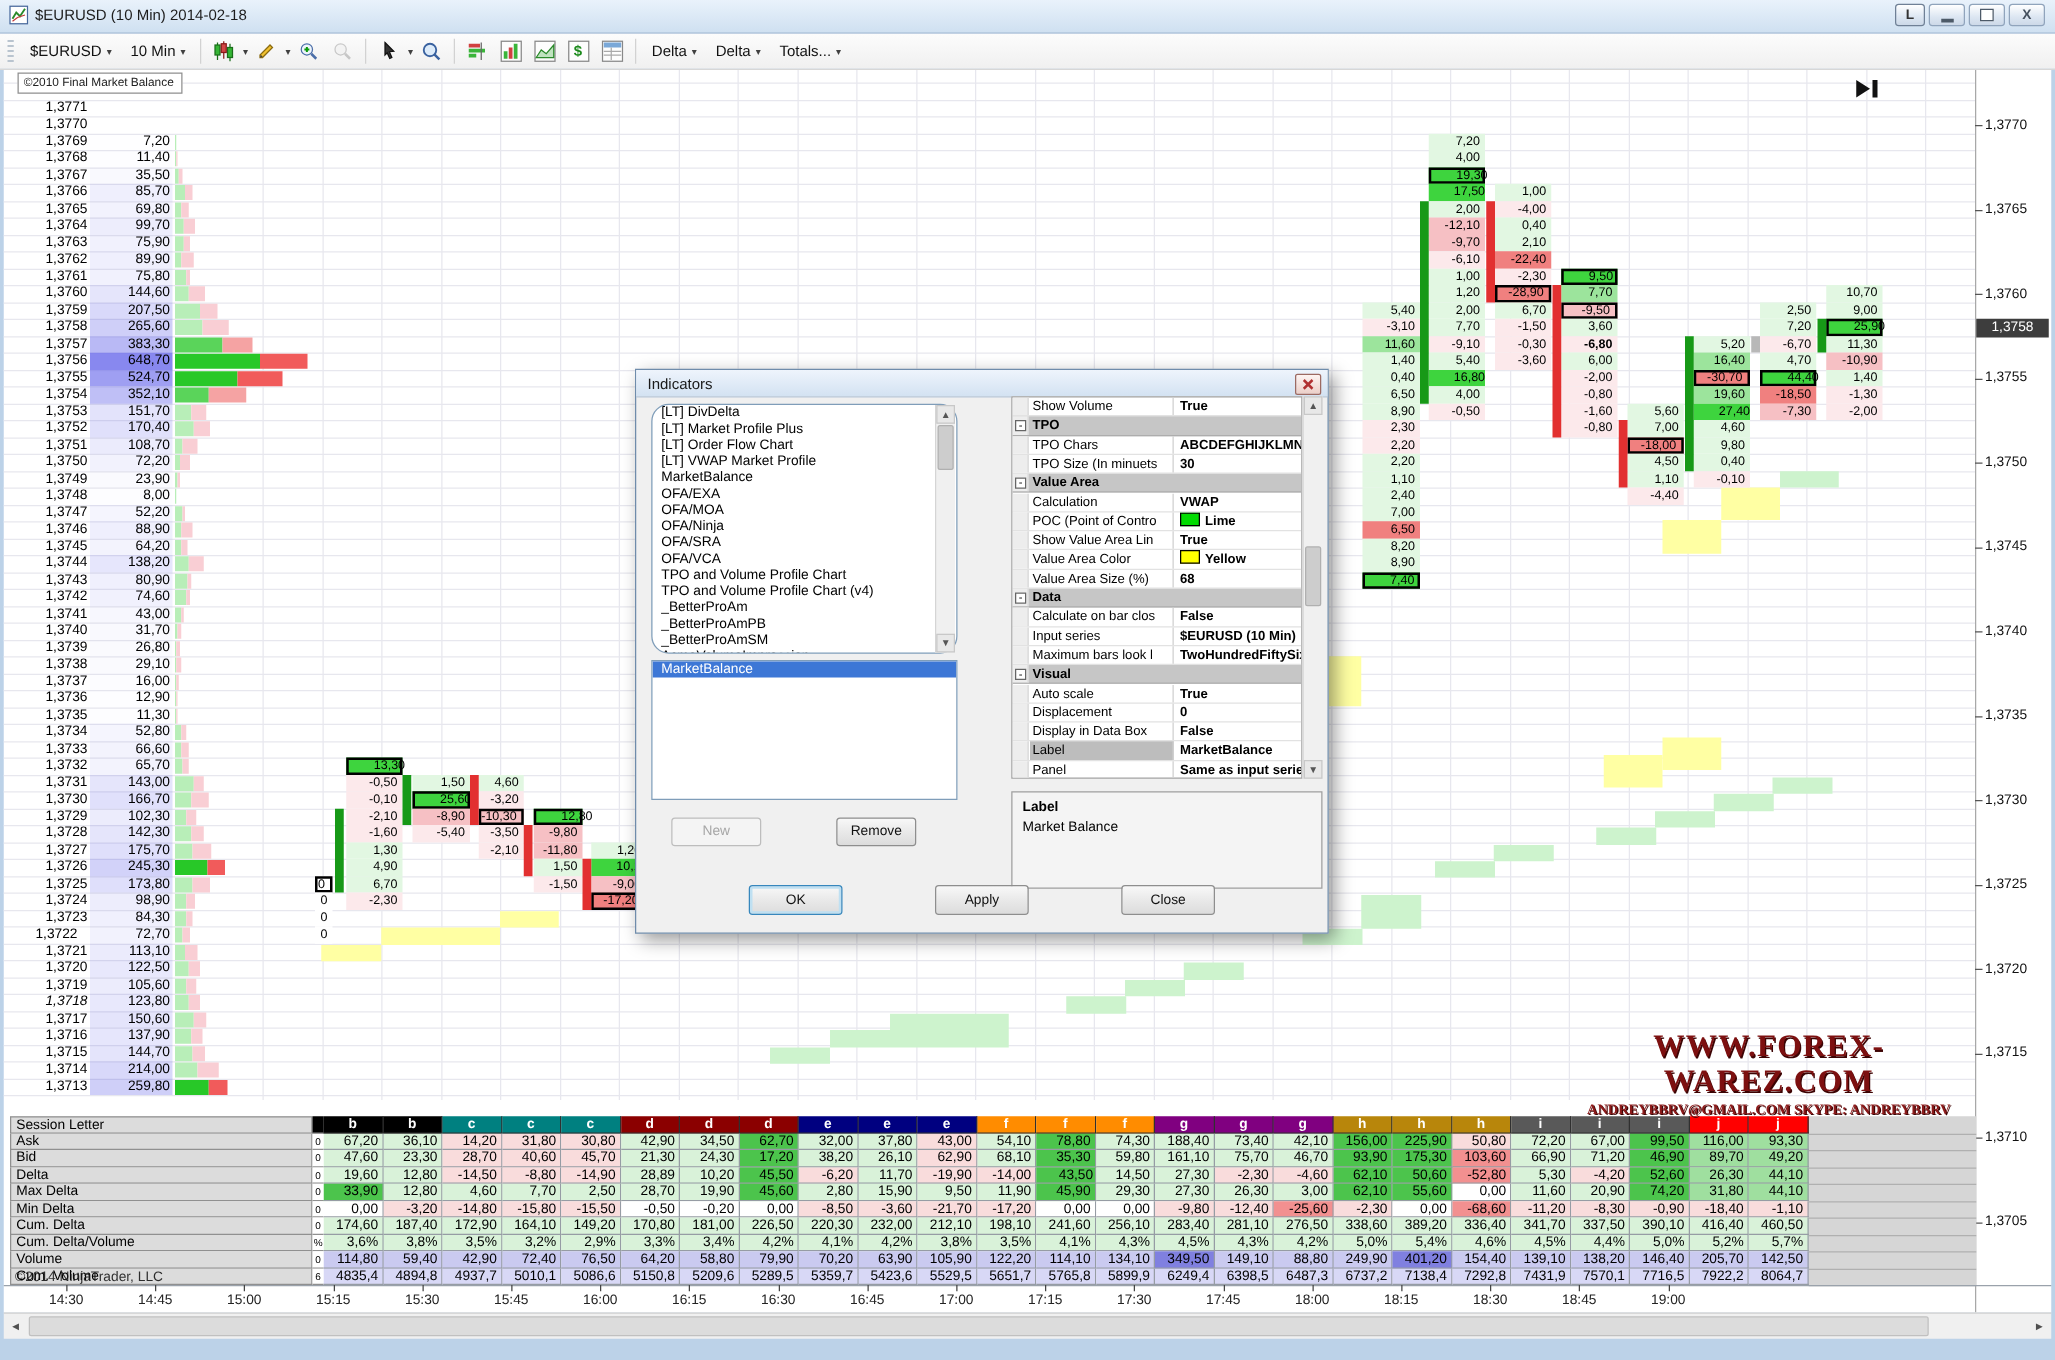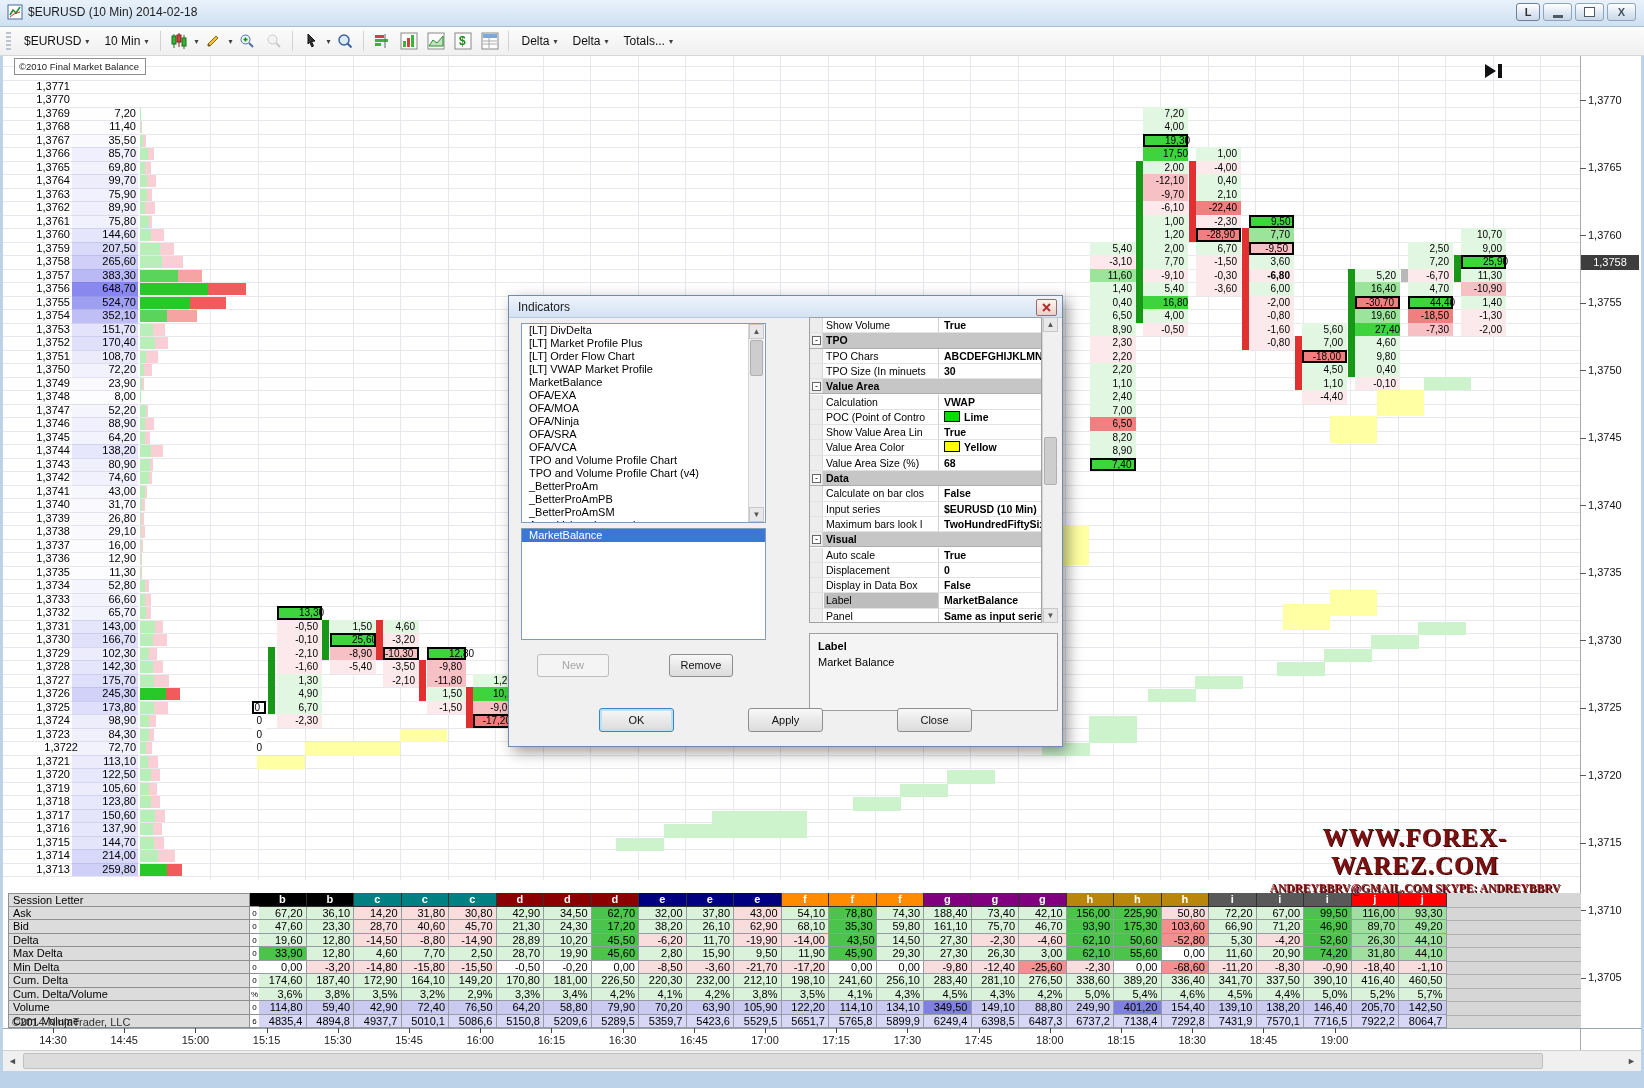--- a/index.html
+++ b/index.html
@@ -548,37 +548,37 @@
       <div class="pbar" style="position: absolute; left: 140px; top: 701.75px; width: 14px; height: 12px; background: rgb(184, 238, 184);"></div>
       <div class="pbar" style="position: absolute; left: 154px; top: 701.75px; width: 14px; height: 12px; background: rgb(249, 206, 212);"></div>
       <div class="ladder-price" style="position: absolute; left: 8px; top: 714.25px; width: 62px; height: 13.5px;">1,3724</div>
       <div class="ladder-vol" style="position: absolute; left: 72px; top: 714.25px; width: 66px; height: 13.5px; background: rgba(110, 110, 235, 0.125);">98,90</div>
       <div class="pbar" style="position: absolute; left: 140px; top: 715.25px; width: 9px; height: 12px; background: rgb(184, 238, 184);"></div>
       <div class="pbar" style="position: absolute; left: 149px; top: 715.25px; width: 7px; height: 12px; background: rgb(249, 206, 212);"></div>
       <div class="ladder-price" style="position: absolute; left: 8px; top: 727.75px; width: 62px; height: 13.5px;">1,3723</div>
       <div class="ladder-vol" style="position: absolute; left: 72px; top: 727.75px; width: 66px; height: 13.5px; background: rgba(110, 110, 235, 0.106);">84,30</div>
       <div class="pbar" style="position: absolute; left: 140px; top: 728.75px; width: 9px; height: 12px; background: rgb(184, 238, 184);"></div>
       <div class="pbar" style="position: absolute; left: 149px; top: 728.75px; width: 5px; height: 12px; background: rgb(249, 206, 212);"></div>
-      <div class="ladder-price" style="position: absolute; left: 16px; top: 741.25px; width: 62px; height: 13.5px;">1,3722</div>
+      <div class="ladder-price" style="position: absolute; left: 0; top: 741.25px; width: 62px; height: 13.5px;">1,3722</div>
       <div class="ladder-vol" style="position: absolute; left: 72px; top: 741.25px; width: 66px; height: 13.5px; background: rgba(110, 110, 235, 0.09);">72,70</div>
       <div class="pbar" style="position: absolute; left: 140px; top: 742.25px; width: 6px; height: 12px; background: rgb(184, 238, 184);"></div>
       <div class="pbar" style="position: absolute; left: 146px; top: 742.25px; width: 6px; height: 12px; background: rgb(249, 206, 212);"></div>
       <div class="ladder-price" style="position: absolute; left: 8px; top: 754.75px; width: 62px; height: 13.5px;">1,3721</div>
       <div class="ladder-vol" style="position: absolute; left: 72px; top: 754.75px; width: 66px; height: 13.5px; background: rgba(110, 110, 235, 0.14);">113,10</div>
       <div class="pbar" style="position: absolute; left: 140px; top: 755.75px; width: 8px; height: 12px; background: rgb(184, 238, 184);"></div>
       <div class="pbar" style="position: absolute; left: 148px; top: 755.75px; width: 10px; height: 12px; background: rgb(249, 206, 212);"></div>
       <div class="ladder-price" style="position: absolute; left: 8px; top: 768.25px; width: 62px; height: 13.5px;">1,3720</div>
       <div class="ladder-vol" style="position: absolute; left: 72px; top: 768.25px; width: 66px; height: 13.5px; background: rgba(110, 110, 235, 0.157);">122,50</div>
       <div class="pbar" style="position: absolute; left: 140px; top: 769.25px; width: 11px; height: 12px; background: rgb(184, 238, 184);"></div>
       <div class="pbar" style="position: absolute; left: 151px; top: 769.25px; width: 9px; height: 12px; background: rgb(249, 206, 212);"></div>
       <div class="ladder-price" style="position: absolute; left: 8px; top: 781.75px; width: 62px; height: 13.5px;">1,3719</div>
       <div class="ladder-vol" style="position: absolute; left: 72px; top: 781.75px; width: 66px; height: 13.5px; background: rgba(110, 110, 235, 0.133);">105,60</div>
       <div class="pbar" style="position: absolute; left: 140px; top: 782.75px; width: 9px; height: 12px; background: rgb(184, 238, 184);"></div>
       <div class="pbar" style="position: absolute; left: 149px; top: 782.75px; width: 8px; height: 12px; background: rgb(249, 206, 212);"></div>
-      <div class="ladder-price" style="position: absolute; left: 8px; top: 795.25px; width: 62px; height: 13.5px;">1,3718</div>
+      <div class="ladder-price" style="position: absolute; left: 8px; top: 795.25px; width: 62px; height: 13.5px; font-style: italic;">1,3718</div>
       <div class="ladder-vol" style="position: absolute; left: 72px; top: 795.25px; width: 66px; height: 13.5px; background: rgba(110, 110, 235, 0.157);">123,80</div>
       <div class="pbar" style="position: absolute; left: 140px; top: 796.25px; width: 11px; height: 12px; background: rgb(184, 238, 184);"></div>
       <div class="pbar" style="position: absolute; left: 151px; top: 796.25px; width: 9px; height: 12px; background: rgb(249, 206, 212);"></div>
       <div class="ladder-price" style="position: absolute; left: 8px; top: 808.75px; width: 62px; height: 13.5px;">1,3717</div>
       <div class="ladder-vol" style="position: absolute; left: 72px; top: 808.75px; width: 66px; height: 13.5px; background: rgba(110, 110, 235, 0.19);">150,60</div>
       <div class="pbar" style="position: absolute; left: 140px; top: 809.75px; width: 15px; height: 12px; background: rgb(184, 238, 184);"></div>
       <div class="pbar" style="position: absolute; left: 155px; top: 809.75px; width: 10px; height: 12px; background: rgb(249, 206, 212);"></div>
       <div class="ladder-price" style="position: absolute; left: 8px; top: 822.25px; width: 62px; height: 13.5px;">1,3716</div>
       <div class="ladder-vol" style="position: absolute; left: 72px; top: 822.25px; width: 66px; height: 13.5px; background: rgba(110, 110, 235, 0.173);">137,90</div>
       <div class="pbar" style="position: absolute; left: 140px; top: 823.25px; width: 13px; height: 12px; background: rgb(184, 238, 184);"></div>
@@ -1094,21 +1094,21 @@
   <div id="dialog">
     <div class="dlg-title">
       <span>Indicators</span>
       <div class="dlg-close">
         <svg width="9" height="9">
             <line x1="1" y1="1" x2="8" y2="8" stroke="#b03030" stroke-width="2"></line>
             <line x1="8" y1="1" x2="1" y2="8" stroke="#b03030" stroke-width="2"></line>
           </svg>
       </div>
     </div>
-    <div class="listbox" id="availList" style="left:12px;top:27px;width:245px;height:200px;">
+    <div class="listbox" id="availList" style="left:12px;top:27px;width:245px;height:200px;border-radius:14px;">
         <div class="litem">[LT] DivDelta</div>
         <div class="litem">[LT] Market Profile Plus</div>
         <div class="litem">[LT] Order Flow Chart</div>
         <div class="litem">[LT] VWAP Market Profile</div>
         <div class="litem">MarketBalance</div>
         <div class="litem">OFA/EXA</div>
         <div class="litem">OFA/MOA</div>
         <div class="litem">OFA/Ninja</div>
         <div class="litem">OFA/SRA</div>
         <div class="litem">OFA/VCA</div>

